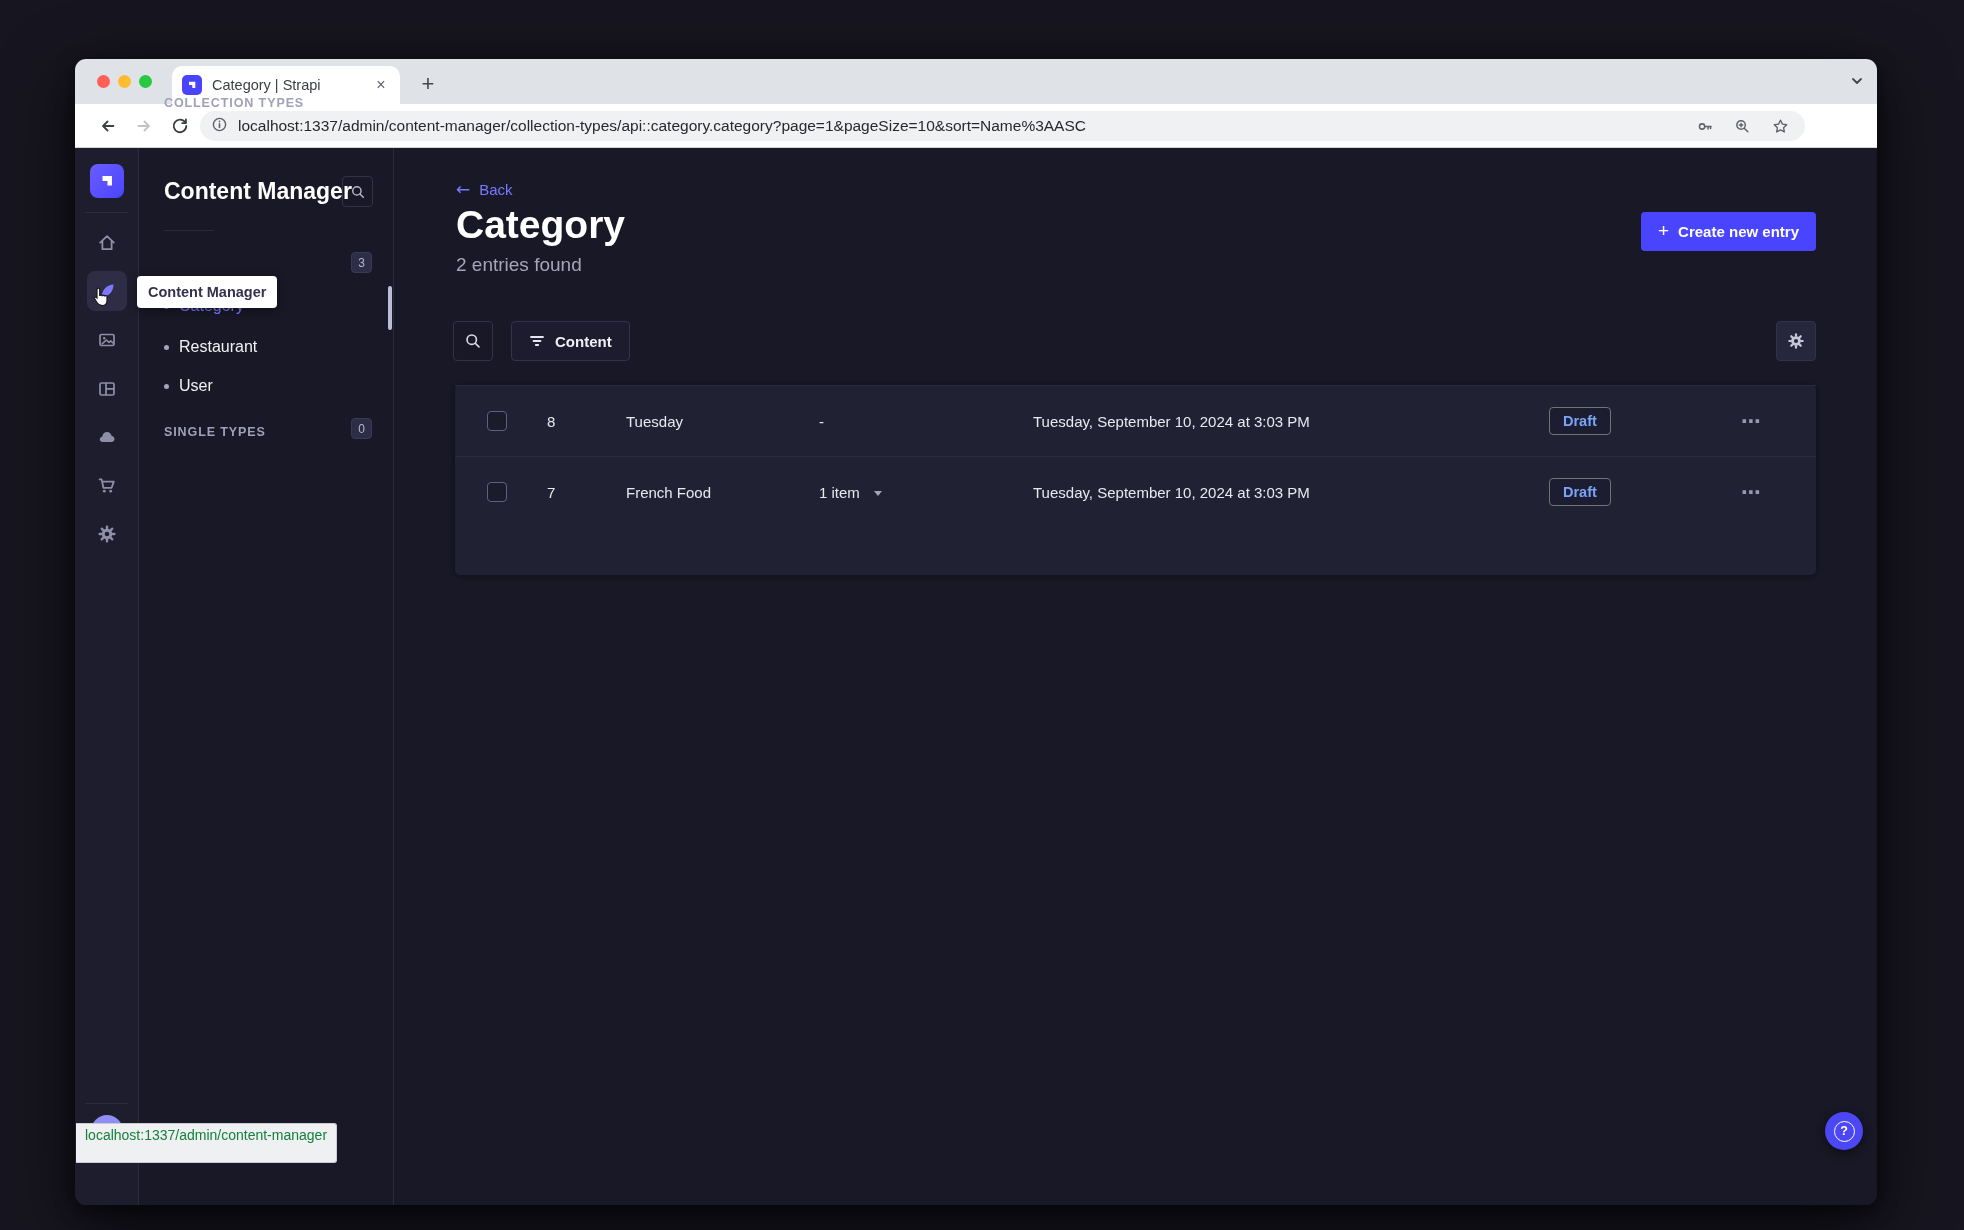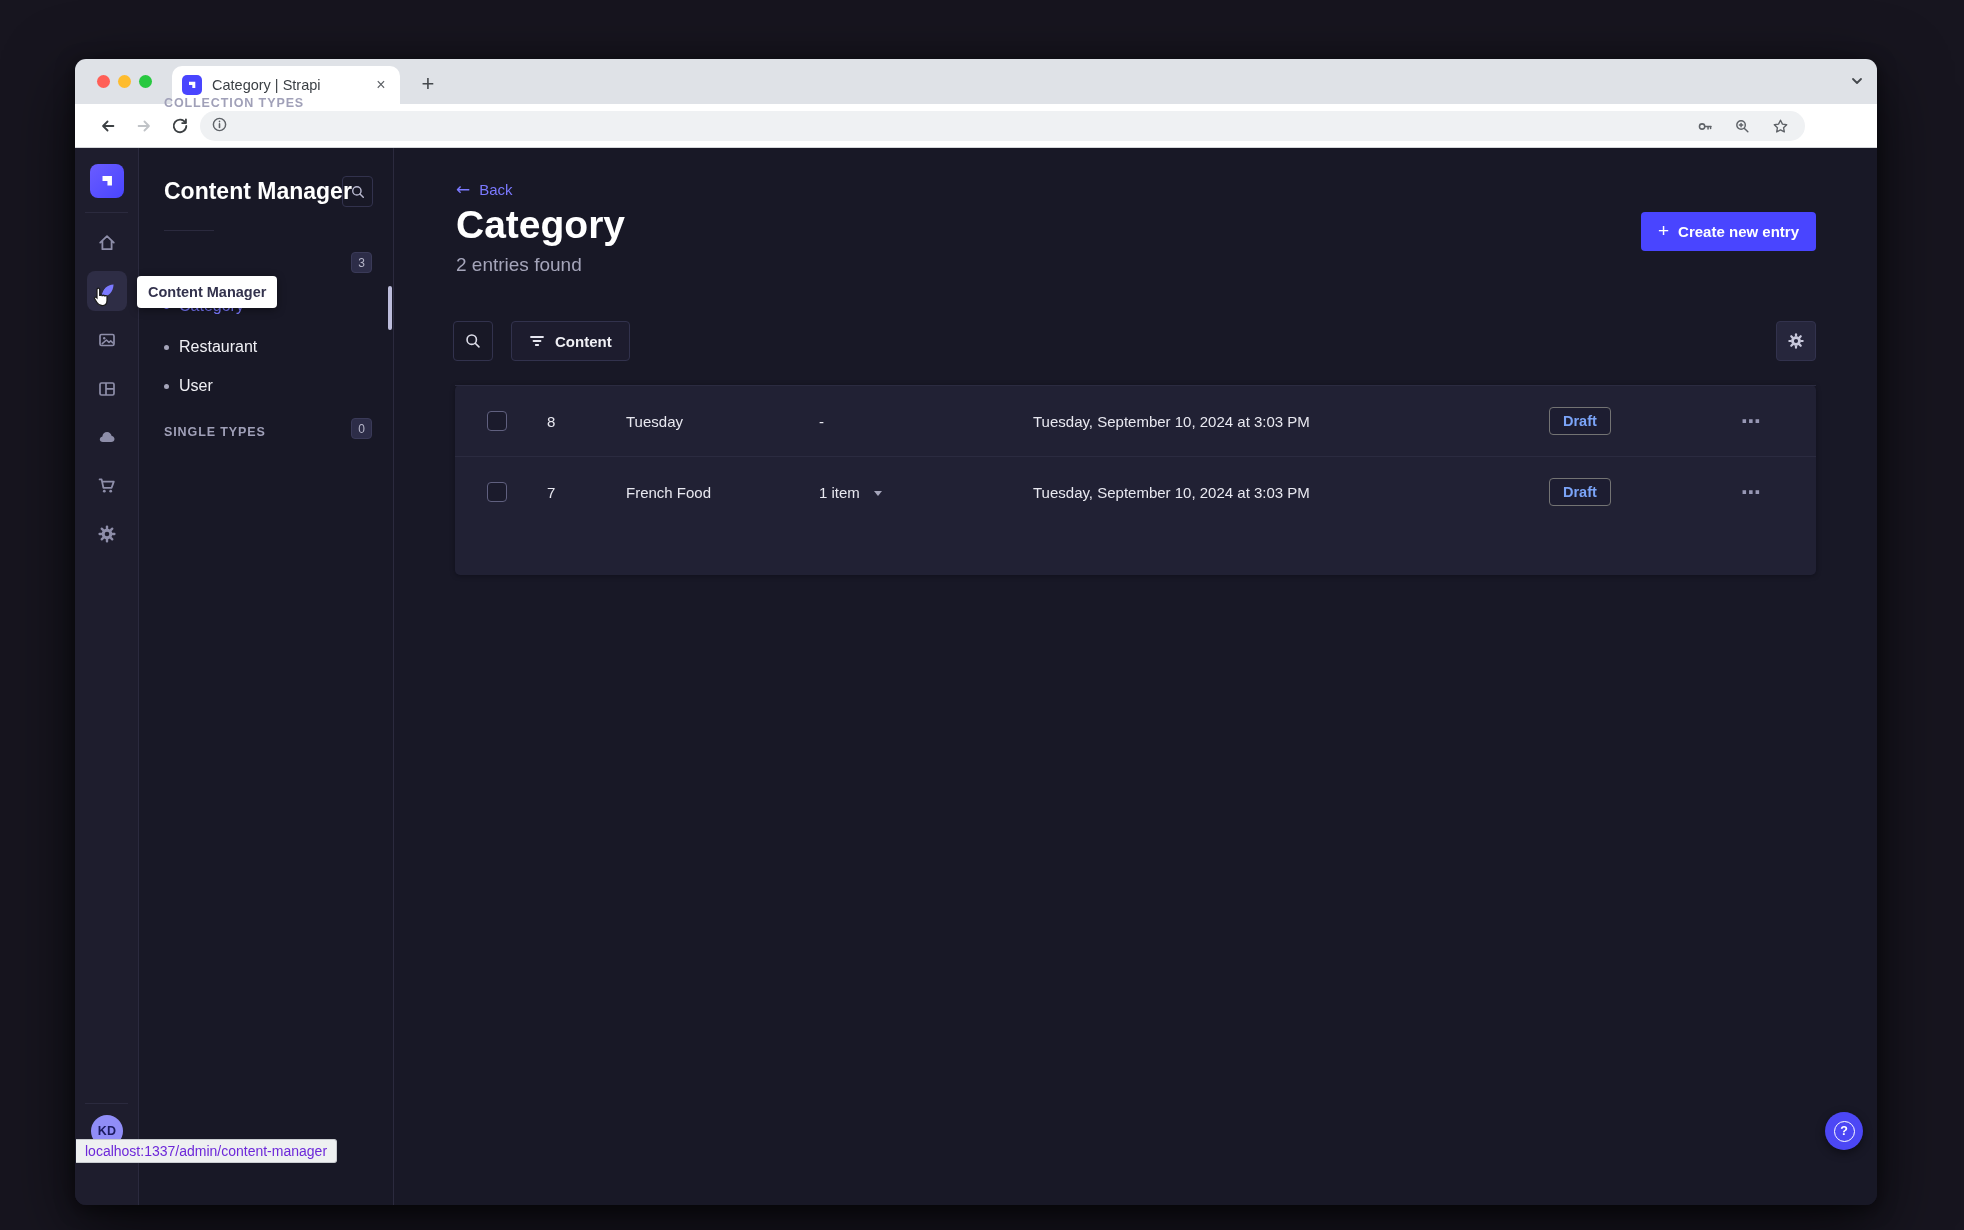--- a/index.html
+++ b/index.html
@@ -95,23 +95,23 @@
   .cell.cb { padding-left:32px; }
   .hcell { padding-left:22px; font-size:13px; font-weight:600; letter-spacing:.7px; color:#a5a5ba; display:flex; align-items:center; }
   .checkbox { display:block; width:20px; height:20px; border:1px solid #60607f; border-radius:4px; background:rgba(24,24,38,.55); }
   .sort-up { display:inline-block; margin-left:9px; width:0; height:0; border-left:5px solid transparent; border-right:5px solid transparent; border-bottom:6px solid #d8d8ea; }
   .caret-down { display:inline-block; margin-left:10px; width:0; height:0; border-left:4.5px solid transparent; border-right:4.5px solid transparent; border-top:5.5px solid #a5a5ba; vertical-align:middle; }
   .draft-badge { display:inline-block; padding:5px 13px; border:1px solid #737373; border-radius:4px; background:#1d1d31; color:#7ba4f8; font-size:14.5px; font-weight:600; }
   .actions { text-align:center; color:#9898b5; font-size:20px; letter-spacing:1px; font-weight:700; }
   .fab { position:absolute; left:1750px; top:964px; width:38px; height:38px; border-radius:50%; background:#4c47f5; display:flex; align-items:center; justify-content:center; box-shadow:0 3px 10px rgba(0,0,0,.45); }
   .fab-inner { width:21px; height:21px; border:1.6px solid #fff; border-radius:50%; color:#fff; font-size:12.5px; font-weight:700; display:flex; align-items:center; justify-content:center; }
   .status-bubble {
-    position:absolute; left:1px; bottom:42px; height:24px; line-height:22px; padding:0 9px;
+    position:absolute; left:1px; bottom:42px; height:40px; line-height:22px; padding:0 9px;
     background:#eef0f1; border:1px solid #c9ccd0; border-left:none; border-radius:0 3px 3px 0;
-    font-size:14px; color:#6d28d9; white-space:nowrap;
+    font-size:14px; color:#15803d; white-space:nowrap;
   }
 </style>
 </head>
 <body>
 
 <div class="window">
 
   <div class="tabbar">
     <span class="tl red"></span>
     <span class="tl yel"></span>
@@ -150,20 +150,21 @@
           <path d="M16.6 2.6 V6.8 H12.4" fill="none" stroke="#3c4043" stroke-width="2" stroke-linecap="round" stroke-linejoin="round"></path>
         </svg>
     </div>
     <div class="urlbar">
       <span class="info-ic">
         <svg width="17" height="17" viewBox="0 0 20 20">
             <circle cx="10" cy="10" r="7.2" fill="none" stroke="#5f6368" stroke-width="1.7"></circle>
             <path d="M10 6.3 V6.6 M10 9.3 V13.6" fill="none" stroke="#5f6368" stroke-width="1.9" stroke-linecap="round"></path>
           </svg>
       </span>
+      <span class="url-text">localhost:1337/admin/content-manager/collection-types/api::category.category?page=1&amp;pageSize=10&amp;sort=Name%3AASC</span>
       <span class="pill-ic" style="right:91px;">
         <svg width="17" height="17" viewBox="0 0 20 20">
             <circle cx="6" cy="10" r="3.1" fill="none" stroke="#5f6368" stroke-width="1.8"></circle>
             <path d="M9.2 10 H16.5 M13 10 V13 M16 10 V12.3" fill="none" stroke="#5f6368" stroke-width="1.8" stroke-linecap="round"></path>
           </svg>
       </span>
       <span class="pill-ic" style="right:54px;">
         <svg width="17" height="17" viewBox="0 0 20 20">
             <circle cx="8.3" cy="8.3" r="5" fill="none" stroke="#5f6368" stroke-width="1.7"></circle>
             <path d="M8.3 6.3 V10.3 M6.3 8.3 H10.3 M12 12 L16.3 16.3" fill="none" stroke="#5f6368" stroke-width="1.7" stroke-linecap="round"></path>

